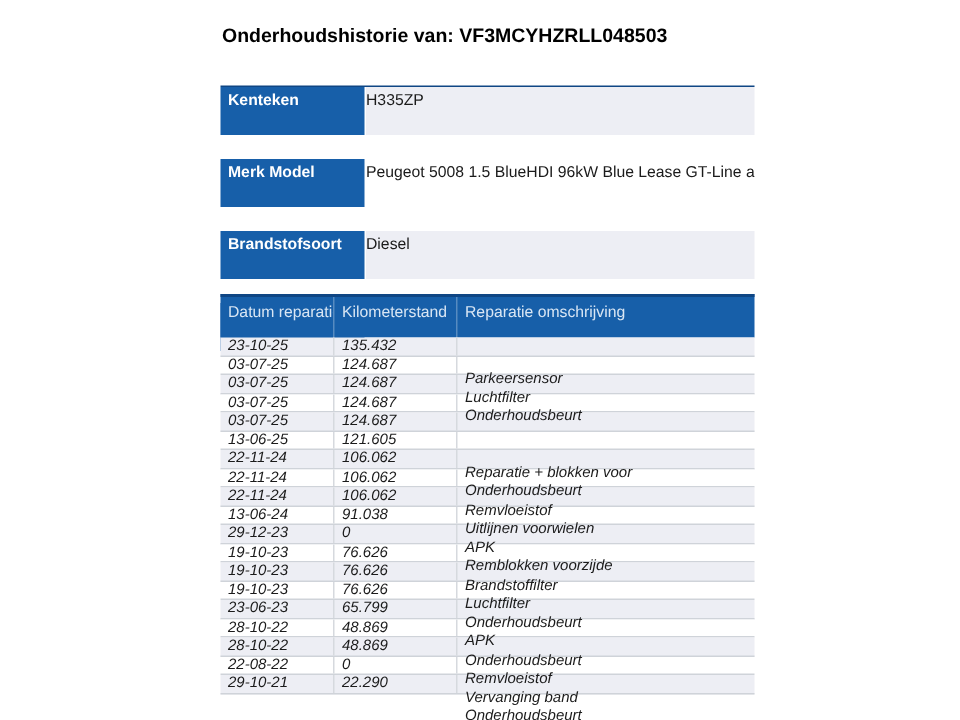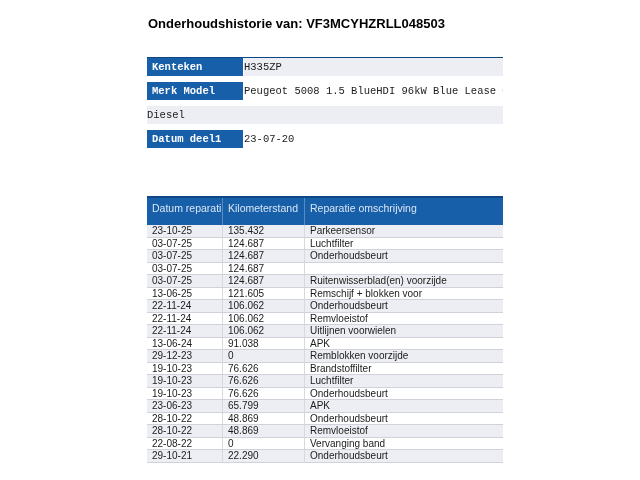--- a/index.html
+++ b/index.html
@@ -27,23 +27,22 @@
   
   .info-table {
     position: absolute;
     left: 147px;
     top: 57px;
     width: 356px;
     border-top: 1px solid var(--dark-blue);
   }
   .info-row {
     display: flex;
-    height: 18px;
-    margin-bottom: 6px;
-    font-family: Liberation Mono, monospace;
+    height: 32px;
+    margin-bottom: 16px;
   }
   .info-label {
     width: 97px;
     background: var(--blue);
     color: #ffffff;
     font-weight: bold;
     font-size: 10.5px;
     line-height: 18px;
     padding-left: 5px;
     border-right: 1px solid #ffffff;
@@ -79,24 +78,25 @@
     font-size: 10.5px;
     padding: 4px 0 0 5px;
     white-space: nowrap;
     overflow: hidden;
   }
   .hc0 { width: 76px; border-right: 1px solid rgba(255,255,255,0.28); }
   .hc1 { width: 82px; border-right: 1px solid rgba(255,255,255,0.28); }
   .hc2 { flex: 1; }
   .trow {
     display: flex;
-    align-items: flex-end;
+    align-items: flex-start;
     height: 12.5px;
     border-bottom: 1px solid var(--row-border);
     background: #ffffff;
+    font-style: italic;
   }
   .trow:nth-child(odd) { background: var(--shade); }
   .tcell {
     font-size: 10px;
     line-height: 11px;
     padding-left: 5px;
     white-space: nowrap;
     overflow: hidden;
     color: var(--text);
     height: 100%;
@@ -117,20 +117,21 @@
   <div class="info-table">
       <div class="info-row">
         <div class="info-label">Kenteken</div>
         <div class="info-value">H335ZP</div>
       </div>
       <div class="info-row">
         <div class="info-label">Merk Model</div>
         <div class="info-value">Peugeot 5008 1.5 BlueHDI 96kW Blue Lease GT-Line automaat</div>
       </div>
       <div class="info-row">
+        <div class="info-label">Brandstofsoort</div>
         <div class="info-value">Diesel</div>
       </div>
       <div class="info-row">
         <div class="info-label">Datum deel1</div>
         <div class="info-value">23-07-20</div>
       </div>
     </div>
 
   <div class="history-table">
     <div class="thead">
@@ -154,26 +155,25 @@
           <div class="tcell c1">124.687</div>
           <div class="tcell c2">Onderhoudsbeurt</div>
         </div>
         <div class="trow">
           <div class="tcell c0">03-07-25</div>
           <div class="tcell c1">124.687</div>
         </div>
         <div class="trow">
           <div class="tcell c0">03-07-25</div>
           <div class="tcell c1">124.687</div>
-          <div class="tcell c2">Ruitenwisserblad(en) voorzijde</div>
         </div>
         <div class="trow">
           <div class="tcell c0">13-06-25</div>
           <div class="tcell c1">121.605</div>
-          <div class="tcell c2">Remschijf + blokken voor</div>
+          <div class="tcell c2">Reparatie + blokken voor</div>
         </div>
         <div class="trow">
           <div class="tcell c0">22-11-24</div>
           <div class="tcell c1">106.062</div>
           <div class="tcell c2">Onderhoudsbeurt</div>
         </div>
         <div class="trow">
           <div class="tcell c0">22-11-24</div>
           <div class="tcell c1">106.062</div>
           <div class="tcell c2">Remvloeistof</div>

